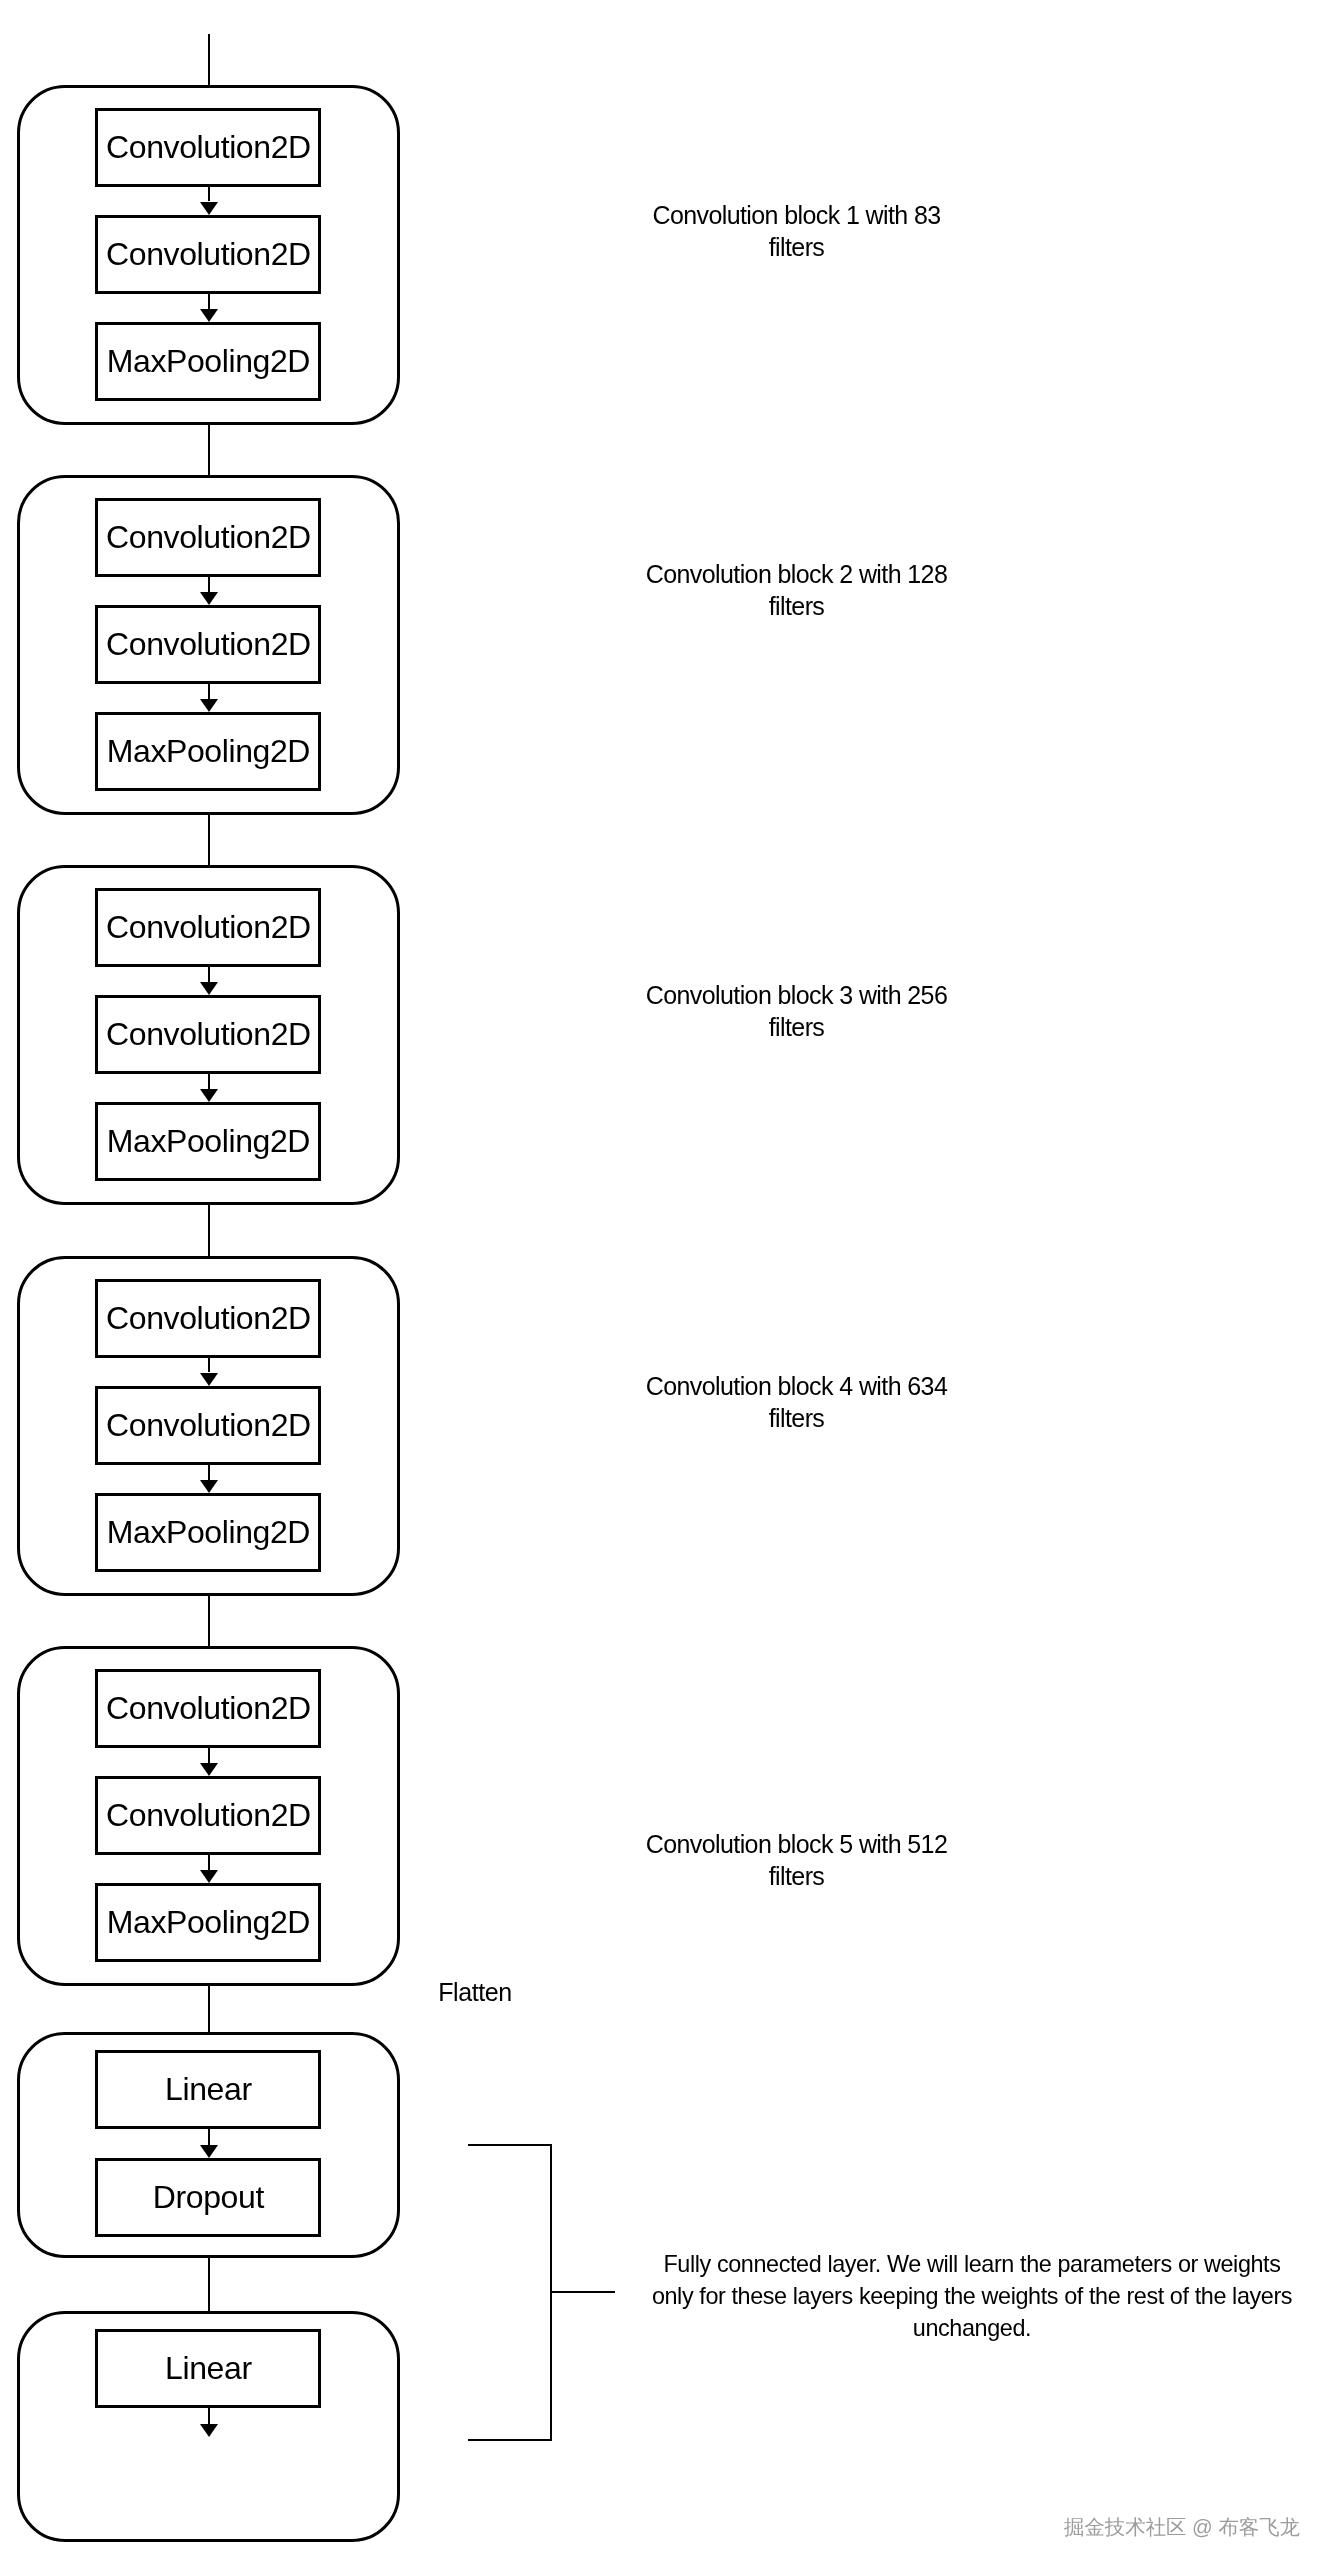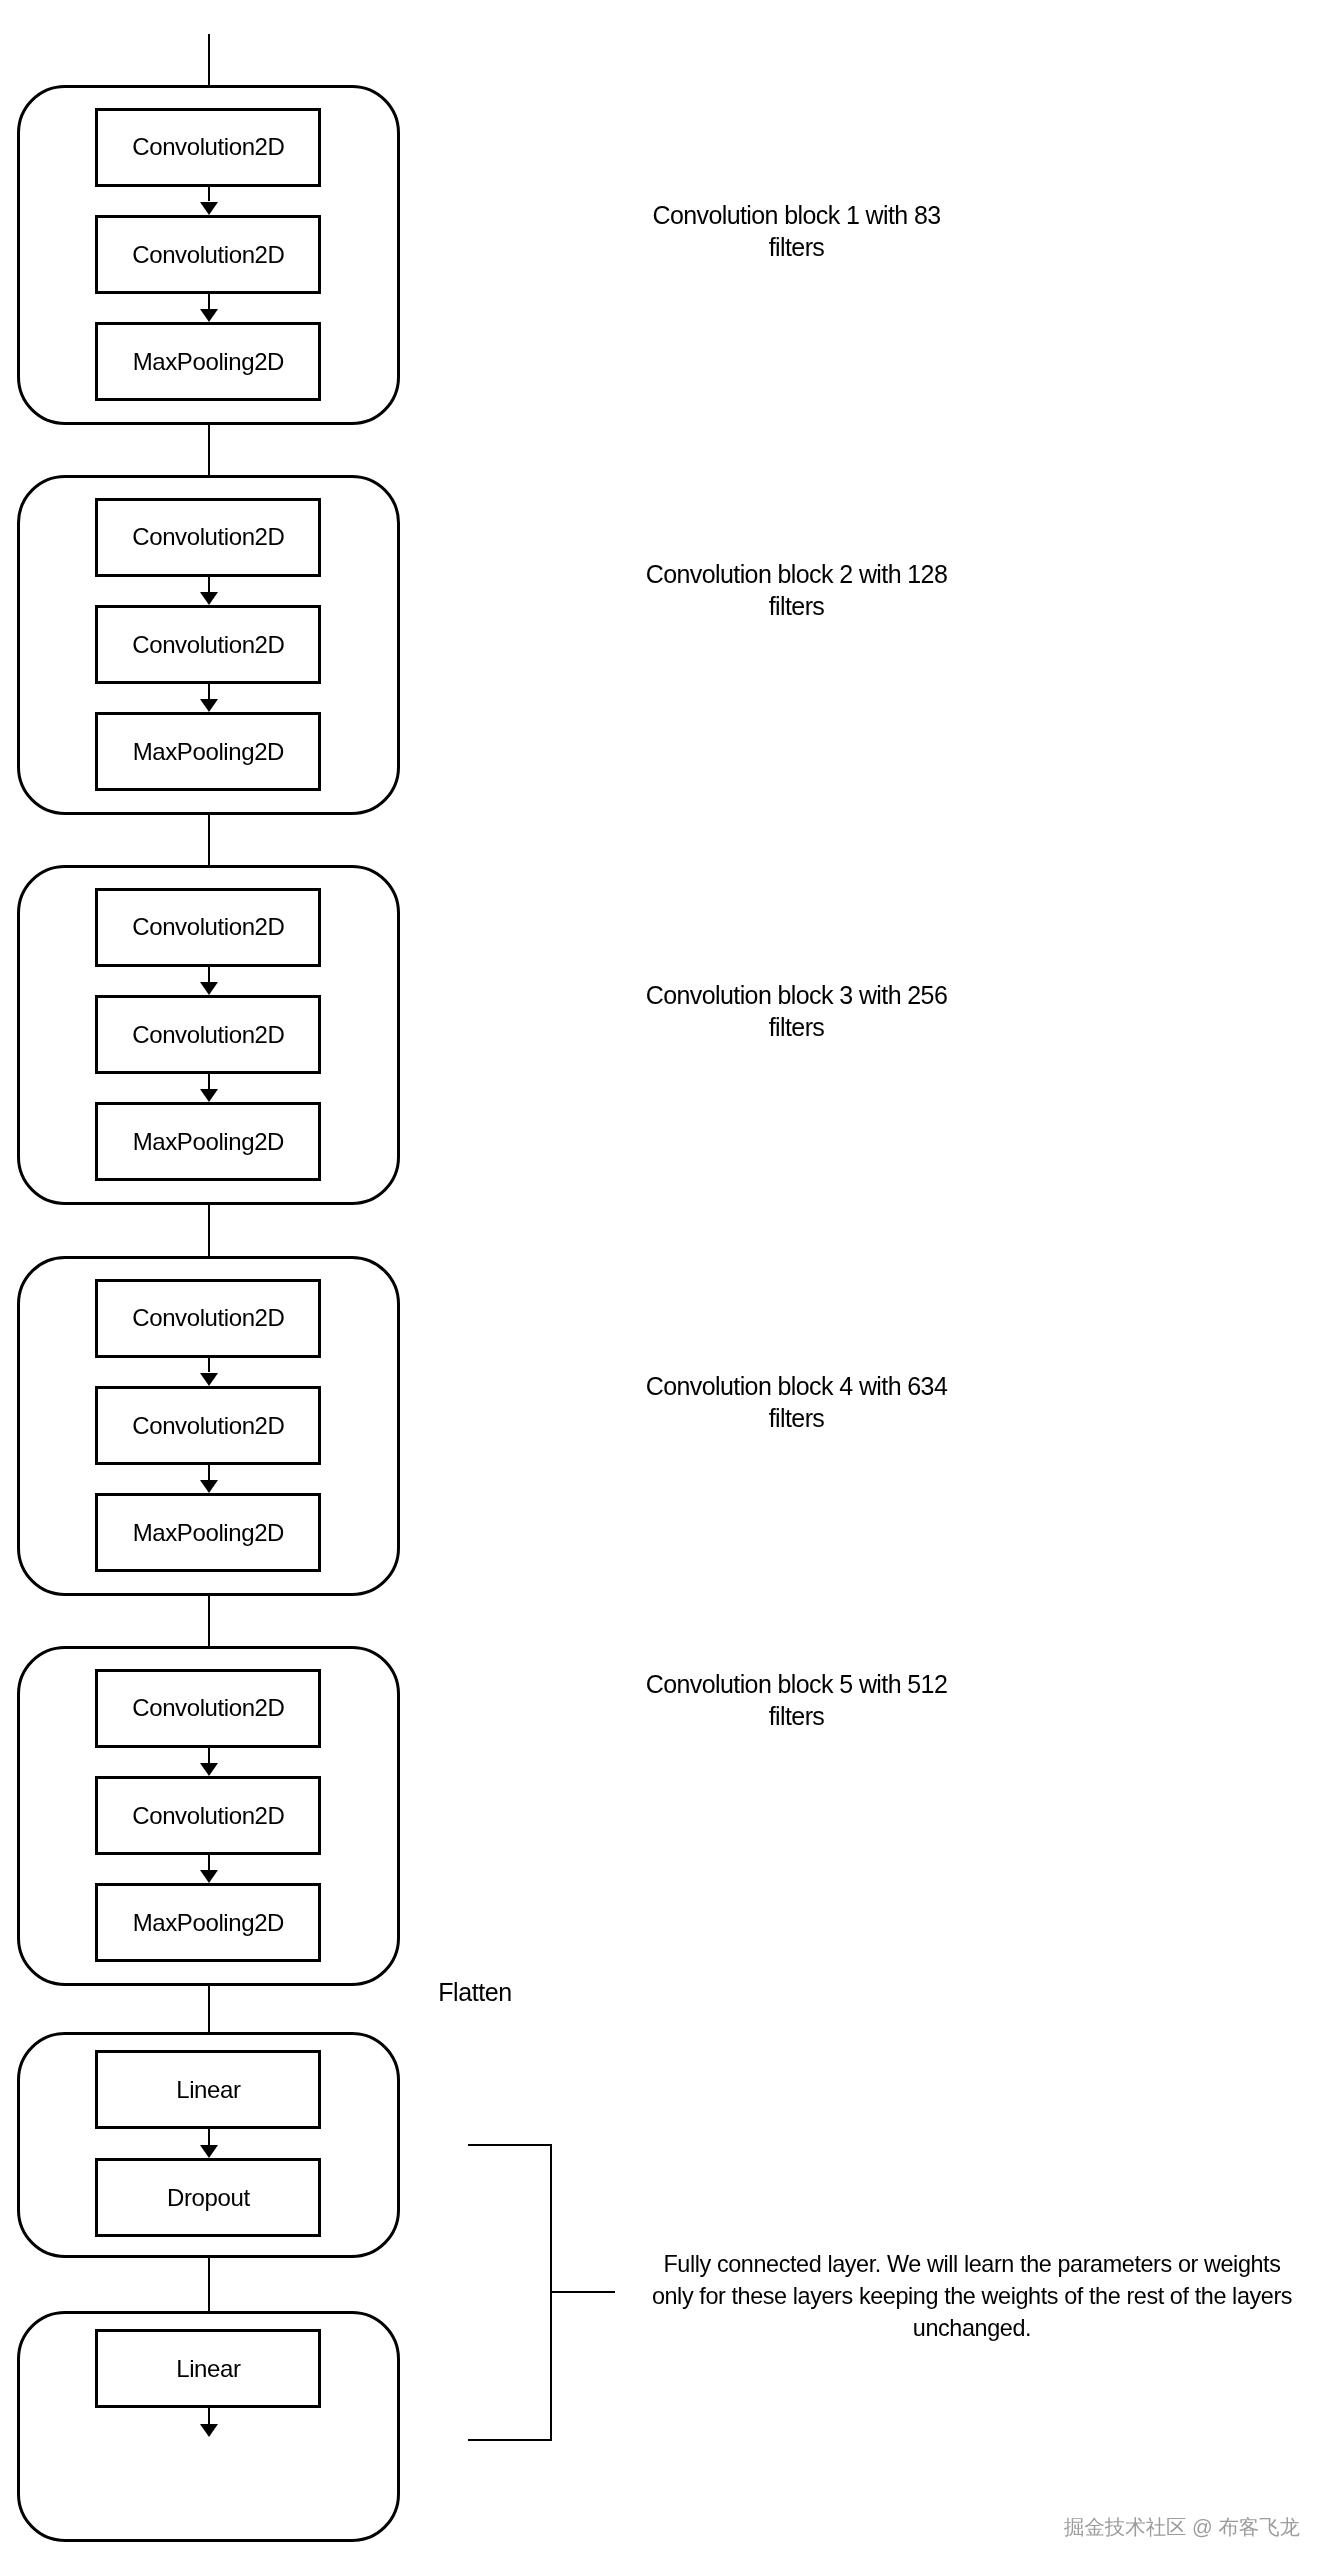--- a/index.html
+++ b/index.html
@@ -13,21 +13,21 @@
     border:3px solid #000;border-radius:48px;background:#fff;
   }
   .block.conv{height:340px;}
   .block.fc1{height:226px;}
   .block.fc2{height:231px;}
   
   .layer-box{
     position:absolute;left:75px;width:226px;height:79px;box-sizing:border-box;
     border:3px solid #000;background:#fff;
     display:flex;align-items:center;justify-content:center;
-    font-size:24px;letter-spacing:-0.4px;white-space:nowrap;
+    font-size:32px;letter-spacing:-0.4px;white-space:nowrap;
   }
   
   .vline{position:absolute;left:208px;width:2.3px;background:#000;}
   .ahead{
     position:absolute;left:200px;width:0;height:0;
     border-left:9px solid transparent;border-right:9px solid transparent;
     border-top:13px solid #000;
   }
   
   .side-label{
@@ -158,21 +158,21 @@
       <span>Convolution2D</span>
     </div>
   <div class="layer-box" style="top:234px">
       <span>MaxPooling2D</span>
     </div>
 </div>
 <div class="vline" style="top:1748px;height:15px"></div>
 <div class="ahead" style="top:1763px"></div>
 <div class="vline" style="top:1855px;height:15px"></div>
 <div class="ahead" style="top:1870px"></div>
-<div class="side-label" style="top:1668px">
+<div class="side-label" style="top:1828px">
   <div>Convolution block 5 with 512</div>
   <div>filters</div>
 </div>
 
 <div class="flatten-label">Flatten</div>
 <div class="vline" style="top:1986px;height:51px"></div>
 <div class="ahead" style="top:2037px"></div>
 
 <div class="block fc1" style="top:2032px">
   <div class="layer-box" style="top:15px">

